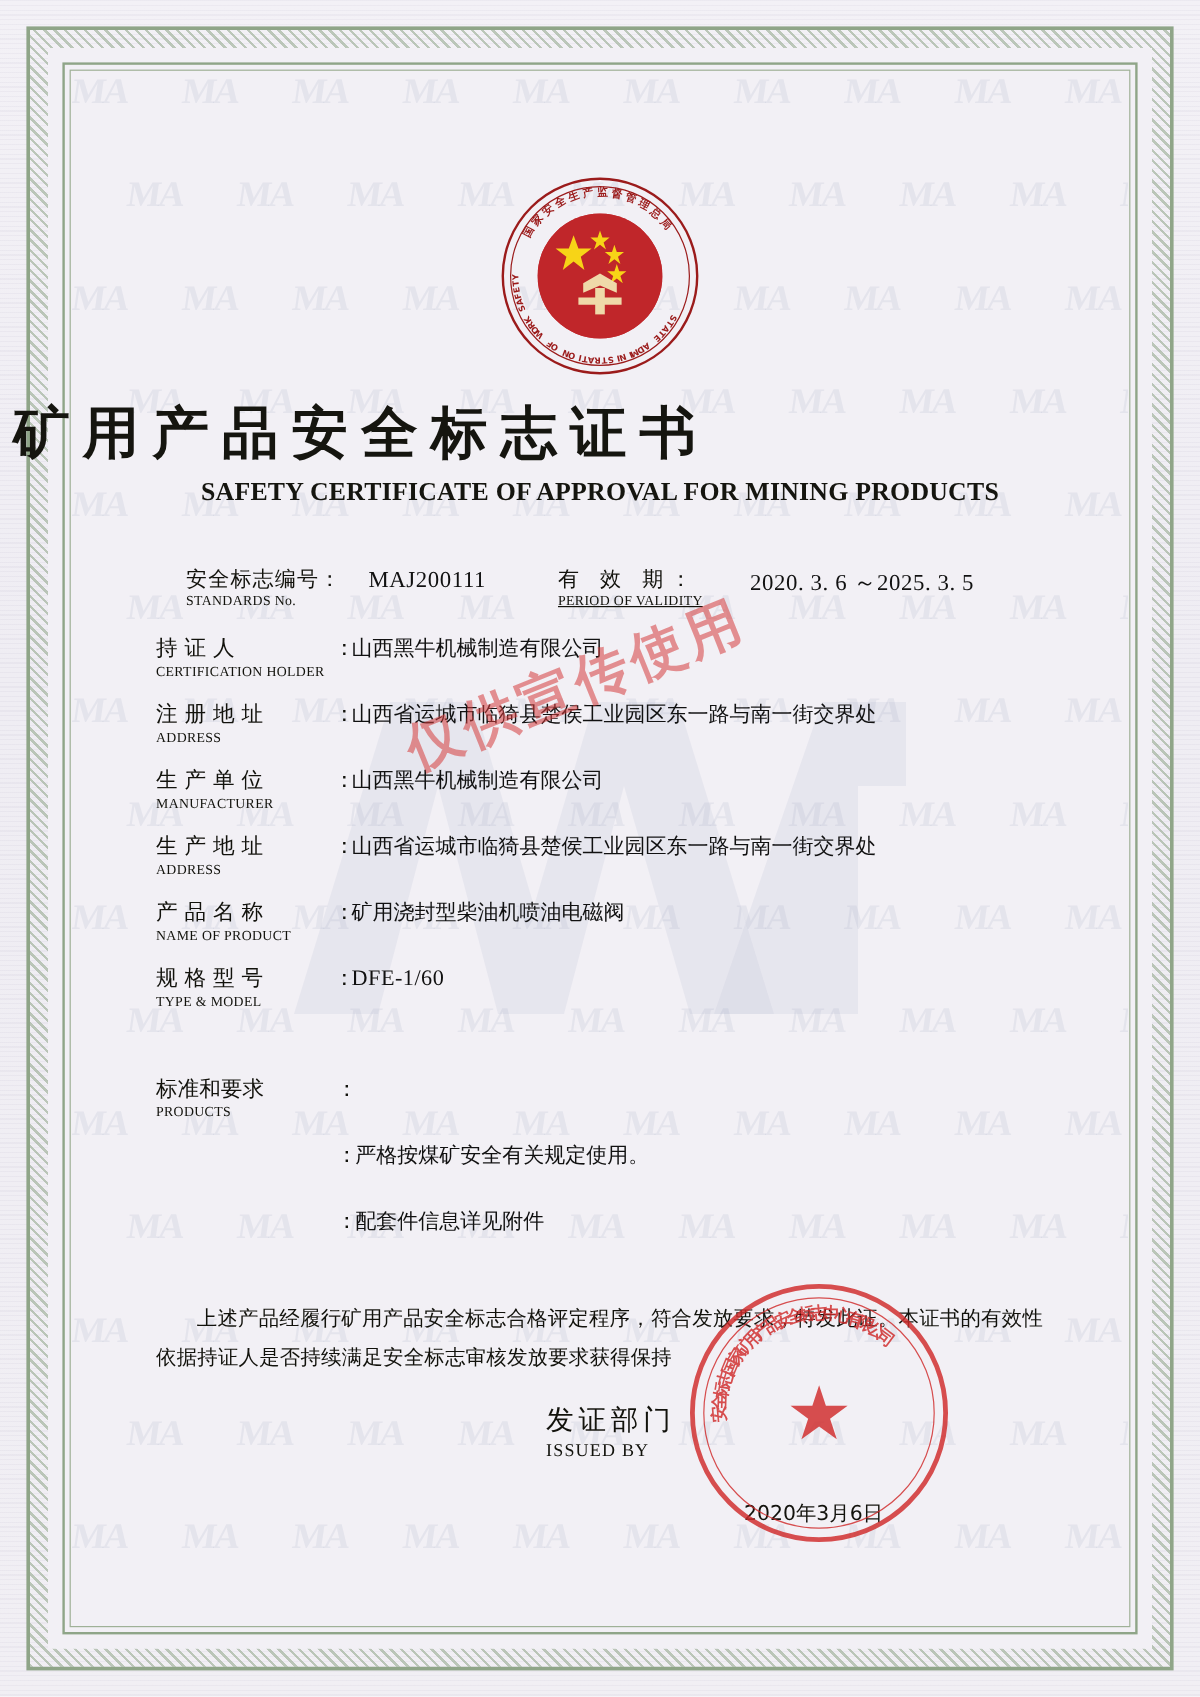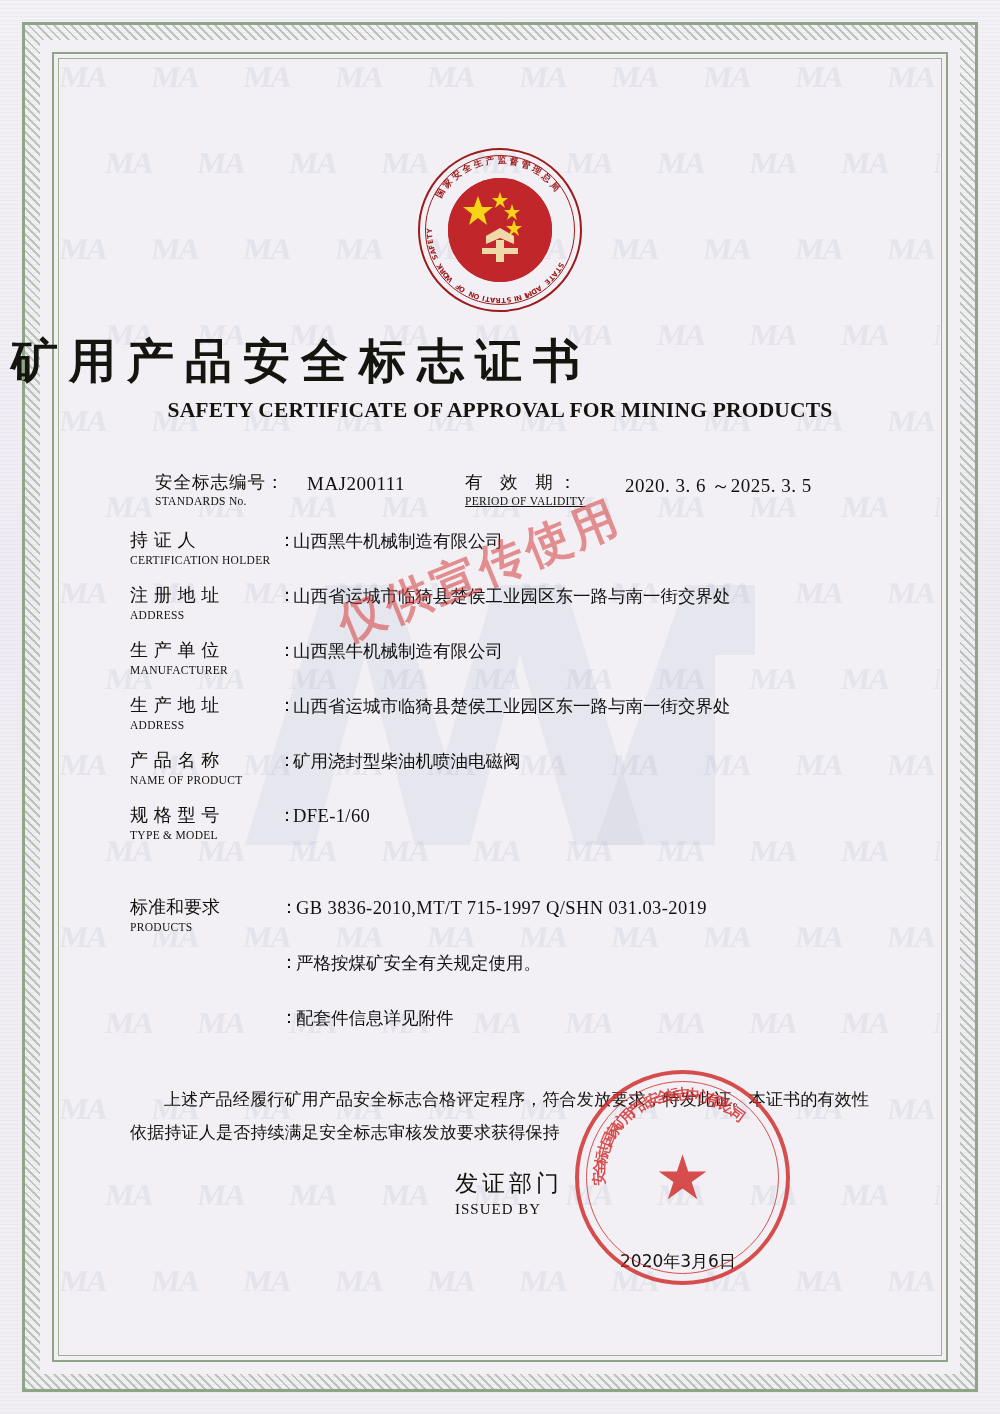--- a/index.html
+++ b/index.html
@@ -500,21 +500,20 @@
         </div>
       </div>
 
     <div class="fields-lower" id="fields-lower">
         <div class="field field-wide">
           <div class="f-label">
             <span class="f-cn">标准和要求</span>
             <span class="f-en">PRODUCTS</span>
           </div>
           <div class="f-colon">：</div>
-          <div class="f-value mono">GB 3836-2010,MT/T 715-1997 Q/SHN 031.03-2019</div>
         </div>
         <div class="field field-wide">
           <div class="f-colon">：</div>
           <div class="f-value">严格按煤矿安全有关规定使用。</div>
         </div>
         <div class="field field-wide">
           <div class="f-colon">：</div>
           <div class="f-value">配套件信息详见附件</div>
         </div>
       </div>

